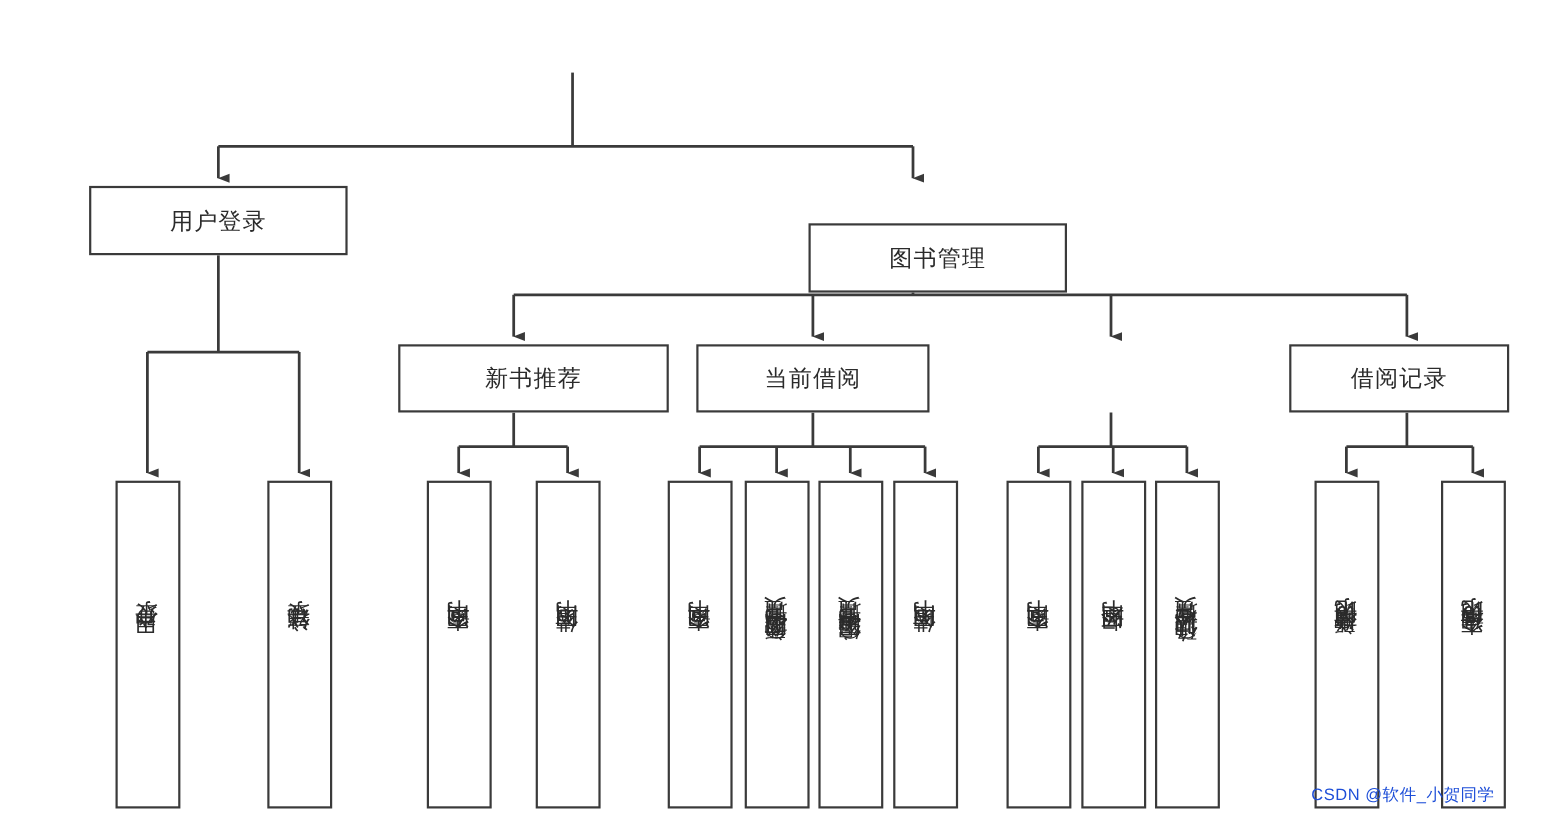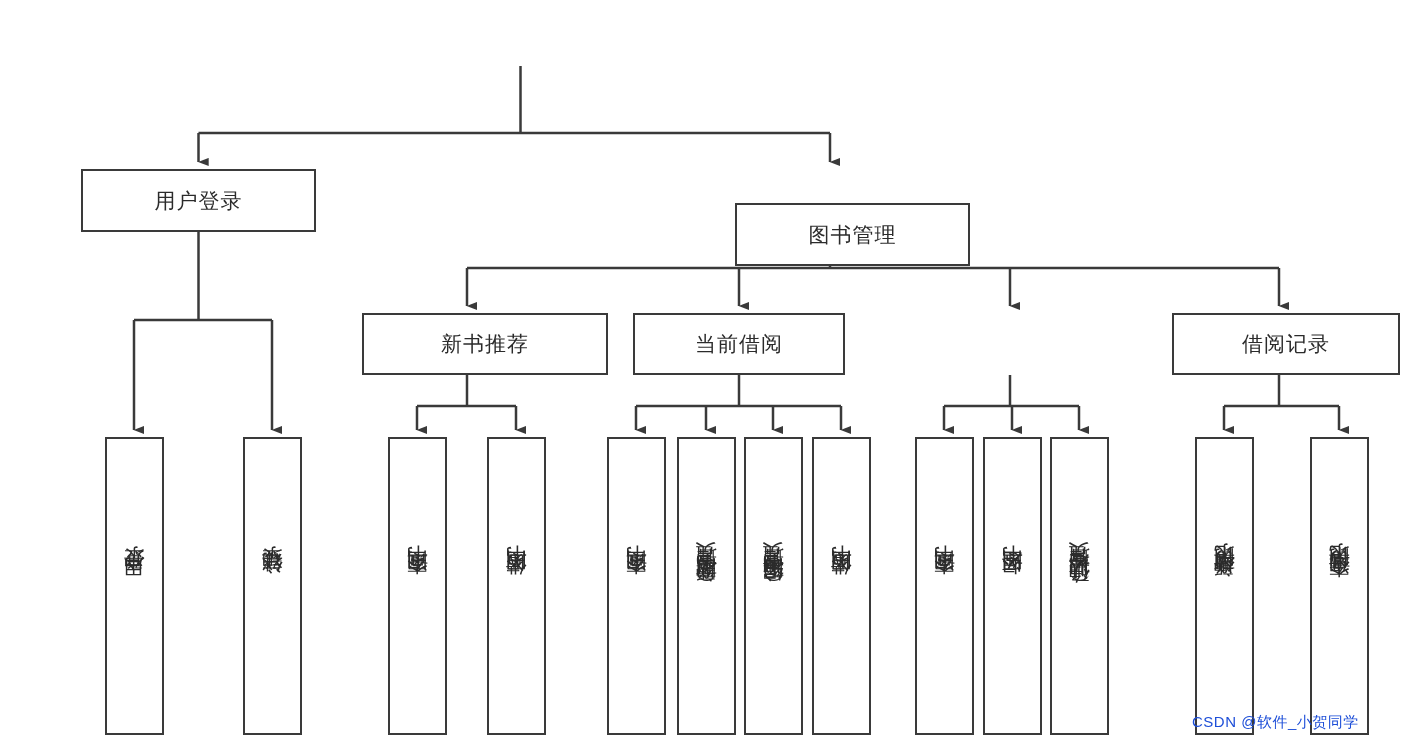--- a/index.html
+++ b/index.html
@@ -81,21 +81,21 @@
   <div class="node h" style="left:735px;top:169px;width:235px;height:63px;margin-top:34px;">
     <span>图书管理</span>
   </div>
 
   <div class="node h" style="left:362px;top:313px;width:246px;height:62px;">
     <span>新书推荐</span>
   </div>
   <div class="node h" style="left:633px;top:313px;width:212px;height:62px;">
     <span>当前借阅</span>
   </div>
-  <div class="node h" style="left:1172px;top:313px;width:228px;height:62px;">
+  <div class="node h" style="left:1172px;top:313px;width:200px;height:62px;">
     <span>借阅记录</span>
   </div>
 
   <div class="node leaf" style="left:105px;top:437px;width:59px;height:298px;">
     <span class="vlabel">用户登录</span>
   </div>
   <div class="node leaf" style="left:243px;top:437px;width:59px;height:298px;">
     <span class="vlabel">注销登录</span>
   </div>
 

